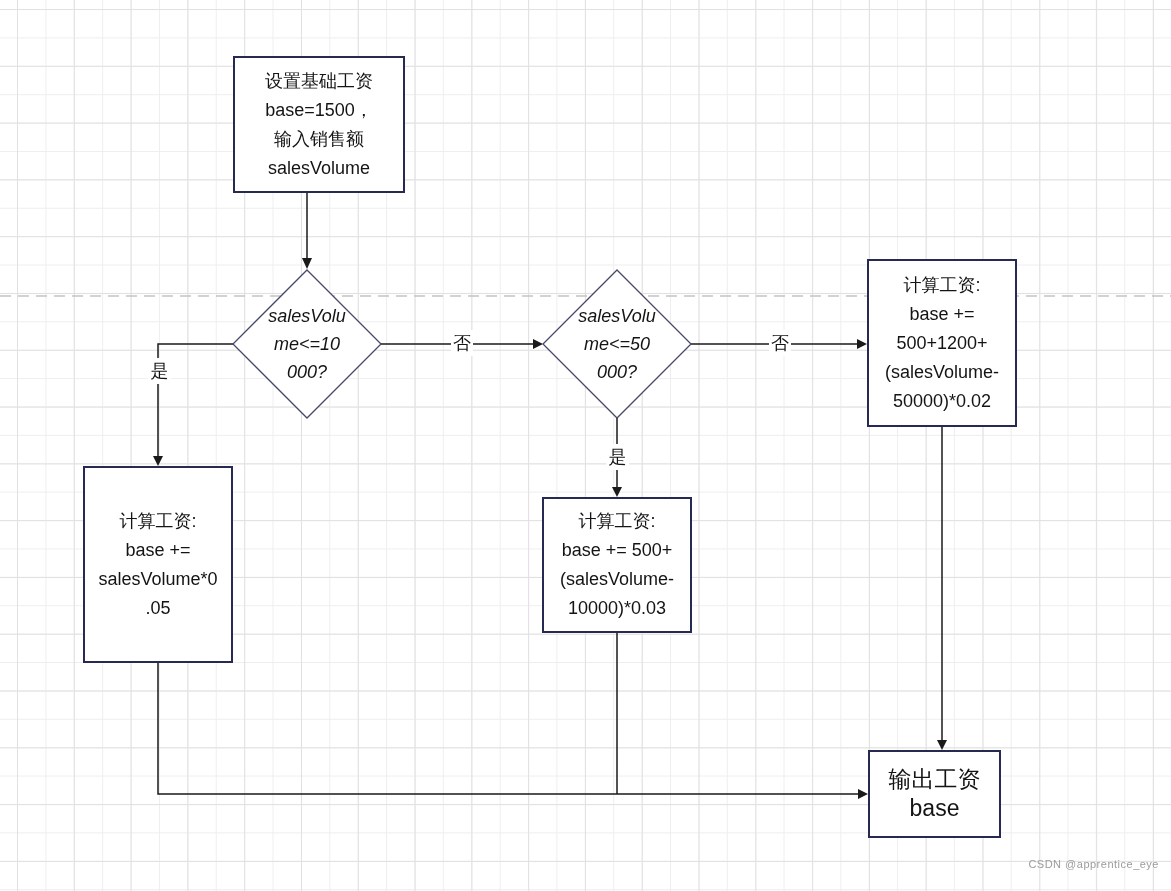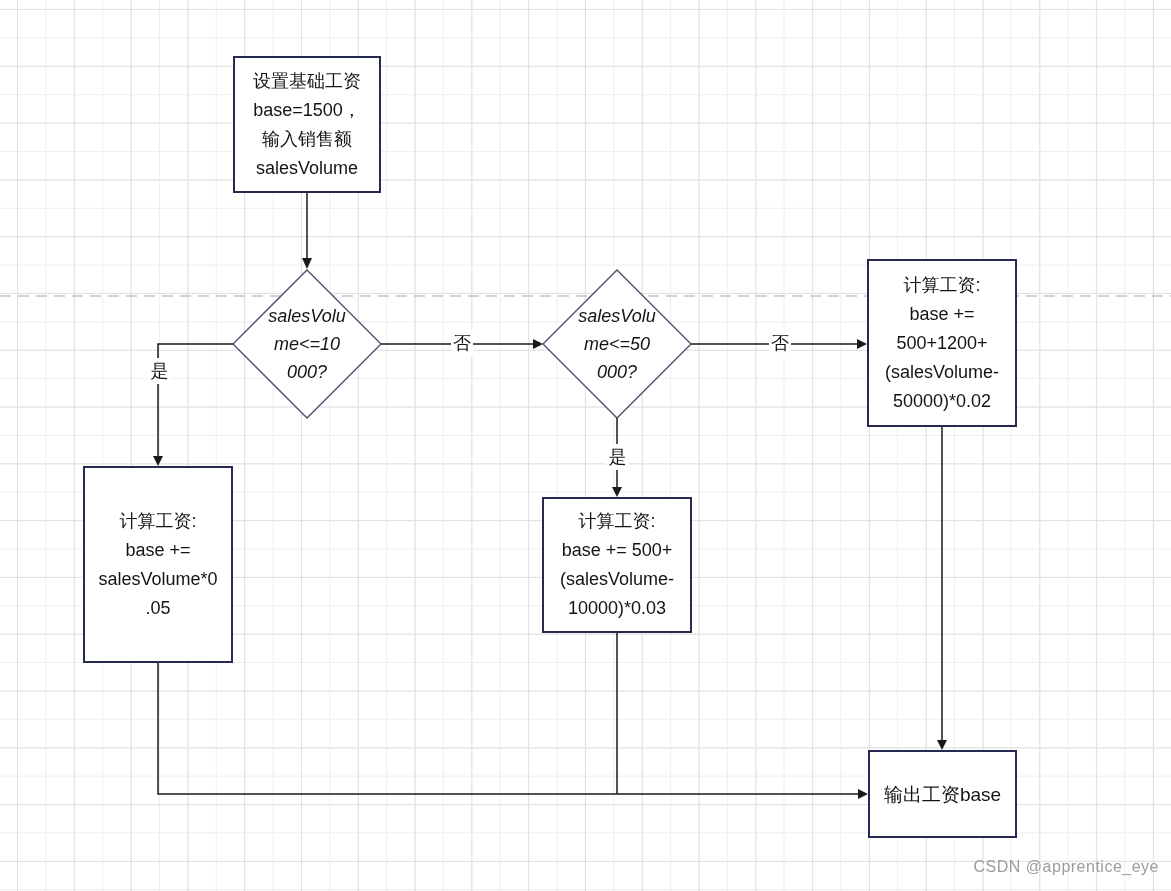--- a/index.html
+++ b/index.html
@@ -40,21 +40,21 @@
   }
   .edge-label {
     position: absolute; z-index: 3;
     display: flex; align-items: center; justify-content: center;
     font-size: 18px; color: #141414;
     background: #ffffff;
   }
   .watermark {
     position: absolute; z-index: 4;
     right: 12px; top: 858px;
-    font-size: 16px;
+    font-size: 11px;
     color: #9c9c9c;
     letter-spacing: 0.5px;
   }
 </style>
 </head>
 <body>
 
 <svg id="connector-layer" width="1171" height="891" viewBox="0 0 1171 891">
 
   <line x1="0" y1="296" x2="1171" y2="296" stroke="#c3c3c3" stroke-width="1.5" stroke-dasharray="11 7"></line>
@@ -95,21 +95,21 @@
   </g>
 
   <g stroke="#1a1a1a" stroke-width="1.5">
     <line x1="617" y1="633" x2="617" y2="794"></line>
   </g>
 
   <polygon points="307,270 381,344 307,418 233,344" fill="#ffffff" stroke="#454a6b" stroke-width="1.3"></polygon>
   <polygon points="617,270 691,344 617,418 543,344" fill="#ffffff" stroke="#454a6b" stroke-width="1.3"></polygon>
 </svg>
 
-<div class="node process" style="left:233px; top:56px; width:148px; height:137px;">设置基础工资
+<div class="node process" style="left:233px; top:56px; width:172px; height:137px;">设置基础工资
 base=1500，
 输入销售额
 salesVolume</div>
 
 <div class="node diamond-text" style="left:237px; top:301px; width:140px; height:86px;">salesVolu
 me&lt;=10
 000?</div>
 
 <div class="node diamond-text" style="left:547px; top:301px; width:140px; height:86px;">salesVolu
 me&lt;=50
@@ -124,21 +124,21 @@
 base += 500+
 (salesVolume-
 10000)*0.03</div>
 
 <div class="node process" style="left:867px; top:259px; width:150px; height:168px;">计算工资:
 base +=
 500+1200+
 (salesVolume-
 50000)*0.02</div>
 
-<div class="node process" style="left:868px; top:750px; width:149px; height:88px; font-size:19px;">输出工资base</div>
+<div class="node process" style="left:868px; top:750px; width:133px; height:88px; font-size:23px;">输出工资base</div>
 
 <span class="edge-label" style="left:148px; top:358px; width:23px; height:26px;">是</span>
 
 <span class="edge-label" style="left:451px; top:330px; width:22px; height:26px;">否</span>
 
 <span class="edge-label" style="left:769px; top:330px; width:22px; height:26px;">否</span>
 
 <span class="edge-label" style="left:606px; top:444px; width:23px; height:26px;">是</span>
 
 <div class="watermark">CSDN @apprentice_eye</div>

